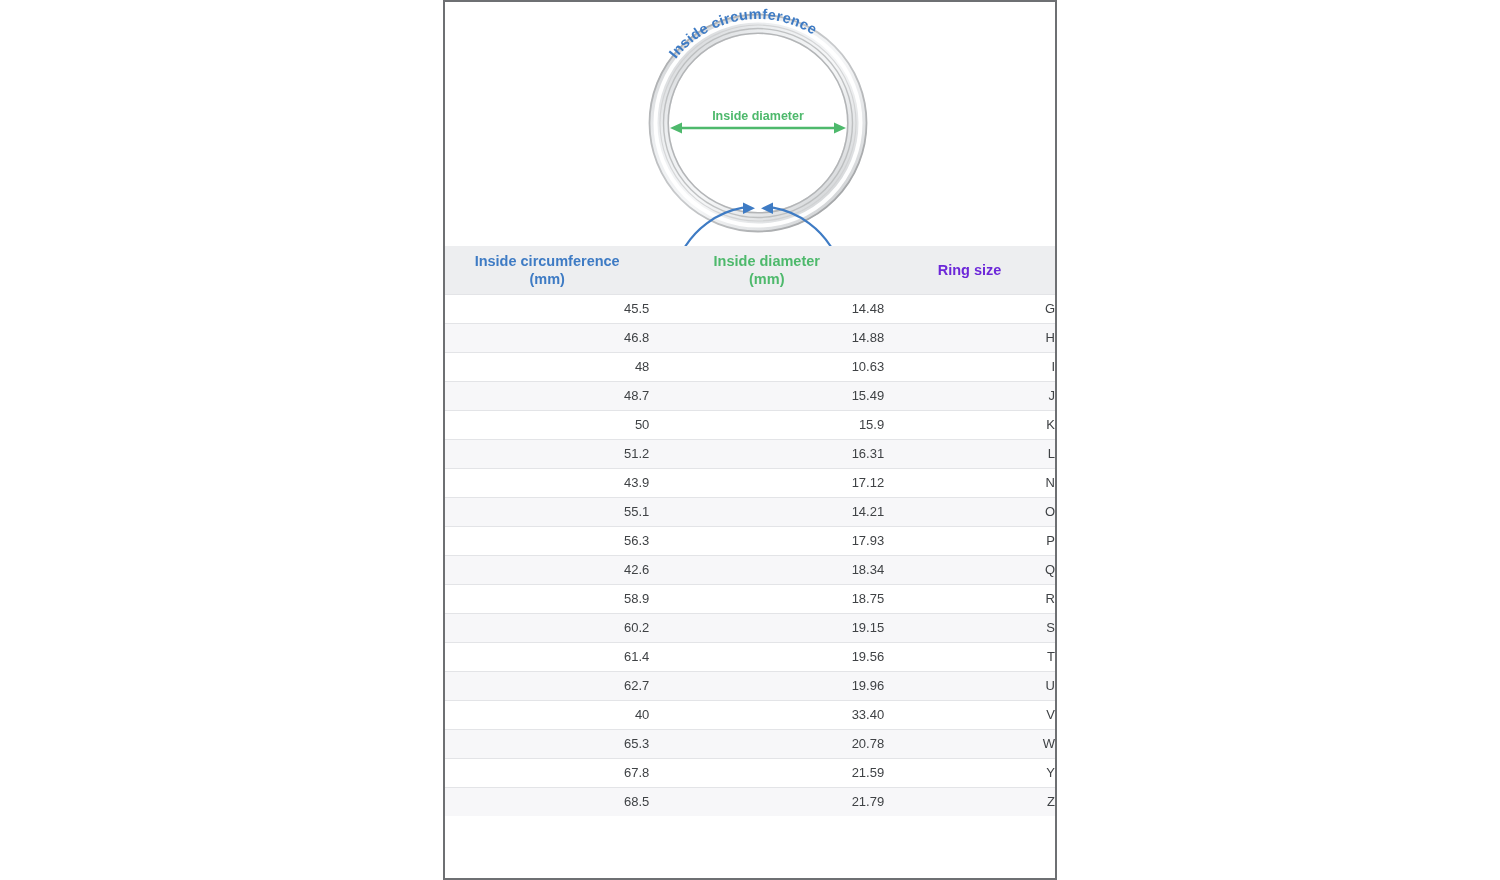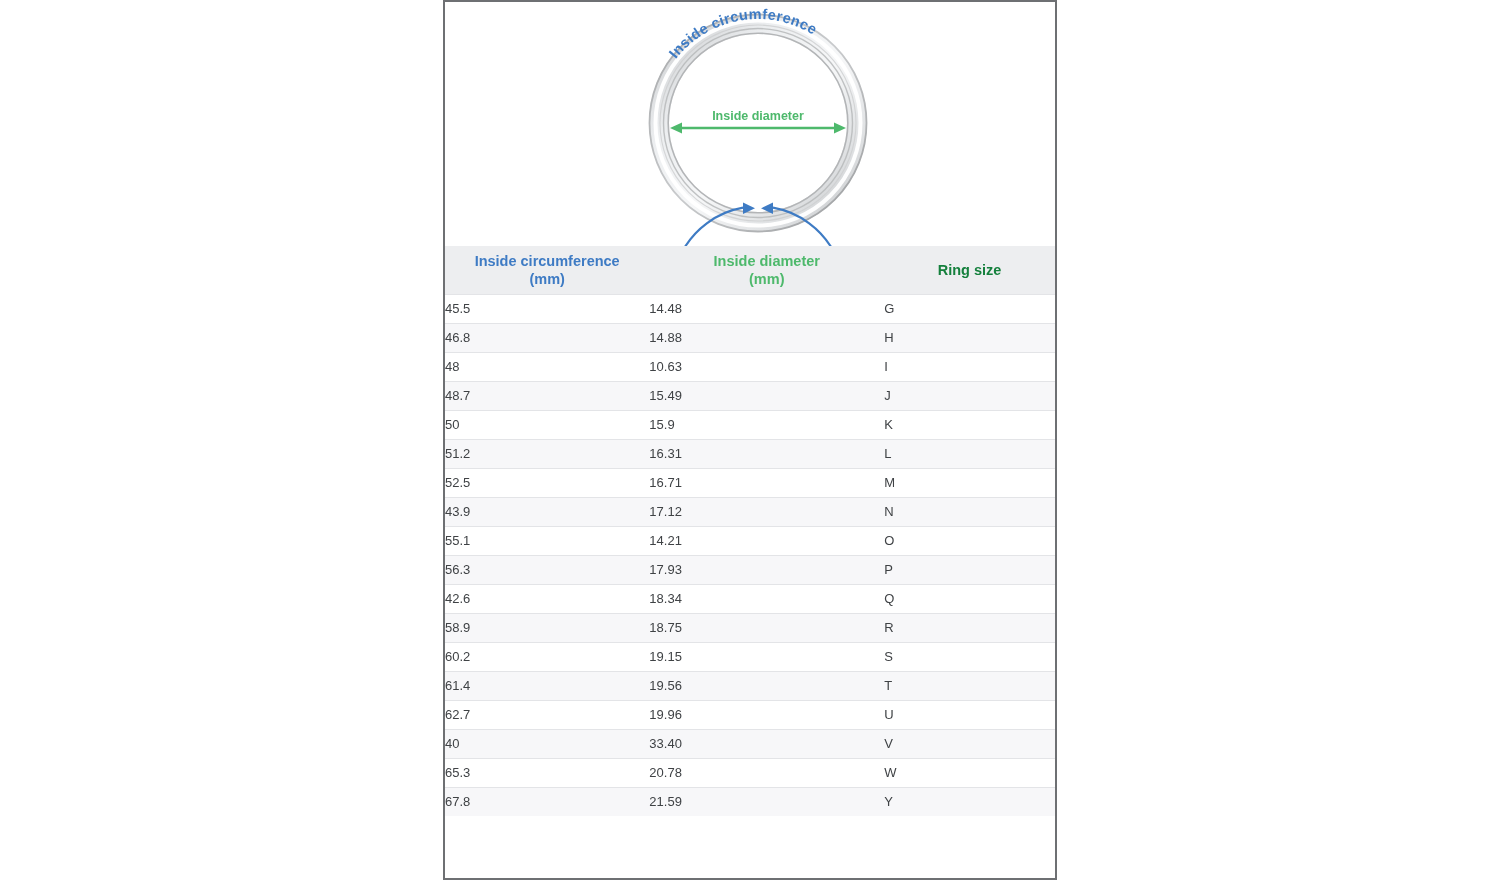--- a/index.html
+++ b/index.html
@@ -17,24 +17,24 @@
   table.size-table { width:100%; border-collapse:collapse; table-layout:fixed; }
   col.c1 { width:33.5%; } col.c2 { width:38.5%; } col.c3 { width:28%; }
 
   thead th {
     background:#edeef0; height:48px; vertical-align:middle;
     font-size:14.5px; font-weight:bold; line-height:1.25; text-align:center;
     padding:2px 0;
   }
   .th-blue  { color:#3e7bc4; }
   .th-green { color:#4eb96c; }
-  .th-dark  { color:#15803d; }
+  .th-dark  { color:#6d28d9; }
 
   tbody td {
-    height:29px; text-align:left; vertical-align:middle;
+    height:29px; text-align:right; vertical-align:middle;
     font-size:13px; color:#3f4245; padding:0;
     border-top:1px solid #e3e4e7;
   }
   tbody tr:nth-child(even) { background:#f7f7f9; }
   tbody tr:nth-child(odd)  { background:#ffffff; }
 </style>
 </head>
 <body>
 
 <div class="card">
@@ -131,25 +131,20 @@
       <td>50</td>
       <td>15.9</td>
       <td>K</td>
     </tr>
         <tr>
       <td>51.2</td>
       <td>16.31</td>
       <td>L</td>
     </tr>
         <tr>
-      <td>52.5</td>
-      <td>16.71</td>
-      <td>M</td>
-    </tr>
-        <tr>
       <td>43.9</td>
       <td>17.12</td>
       <td>N</td>
     </tr>
         <tr>
       <td>55.1</td>
       <td>14.21</td>
       <td>O</td>
     </tr>
         <tr>
@@ -190,16 +185,21 @@
         <tr>
       <td>65.3</td>
       <td>20.78</td>
       <td>W</td>
     </tr>
         <tr>
       <td>67.8</td>
       <td>21.59</td>
       <td>Y</td>
     </tr>
+        <tr>
+      <td>68.5</td>
+      <td>21.79</td>
+      <td>Z</td>
+    </tr>
       </tbody>
   </table>
 
 </div>
 
 </body></html>

